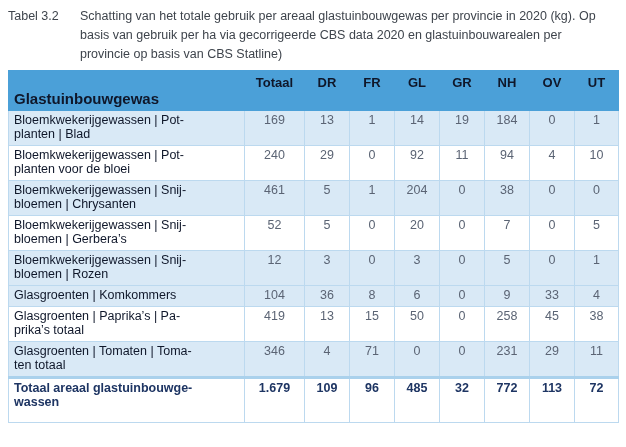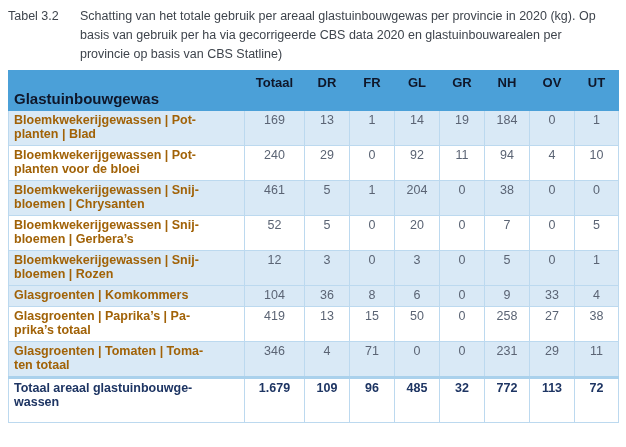--- a/index.html
+++ b/index.html
@@ -13,21 +13,21 @@
   .caption-label { width: 72px; flex: none; }
   .caption-text { flex: 1; padding-right: 6px; }
 
   table.gewas-table { border-collapse: collapse; table-layout: fixed; width: 610px; }
   .gewas-table th, .gewas-table td { border: 1px solid #bcd9ef; font-size: 12.5px; overflow: hidden; }
   .gewas-table thead tr { height: 40px; }
   .gewas-table thead th { background: #4ba0d8; color: #0f172a; font-weight: bold; border: 1px solid #4ba0d8; }
   .gewas-table th.gewas { text-align: left; vertical-align: bottom; padding: 2px 4px 3px 5px; font-size: 15px; }
   .gewas-table th.num { text-align: center; vertical-align: top; padding-top: 4px; font-size: 13px; }
   .gewas-table td.label {
-    font-weight: bold; color: #a16207; text-align: left;
+    font-weight: normal; color: #0f172a; text-align: left;
     padding: 2px 6px 4px 5px; line-height: 14px; white-space: pre-line; vertical-align: top;
   }
   .gewas-table td.val { text-align: center; color: #5b6474; vertical-align: top; padding-top: 2px; line-height: 14px; }
   .gewas-table tr.alt td { background: #d9e9f6; }
   .gewas-table tr.total td {
     background: #ffffff; font-weight: bold; color: #1e3563;
     border-top: 3px solid #aad1ec; padding-bottom: 13px;
   }
   .gewas-table tr.total td.val { color: #1e3563; }
 </style>
@@ -140,21 +140,21 @@
         </tr>
         <tr>
           <td class="label">Glasgroenten | Paprika’s | Pa-
 prika’s totaal</td>
           <td class="val">419</td>
           <td class="val">13</td>
           <td class="val">15</td>
           <td class="val">50</td>
           <td class="val">0</td>
           <td class="val">258</td>
-          <td class="val">27</td>
+          <td class="val">45</td>
           <td class="val">38</td>
         </tr>
         <tr class="alt">
           <td class="label">Glasgroenten | Tomaten | Toma-
 ten totaal</td>
           <td class="val">346</td>
           <td class="val">4</td>
           <td class="val">71</td>
           <td class="val">0</td>
           <td class="val">0</td>

